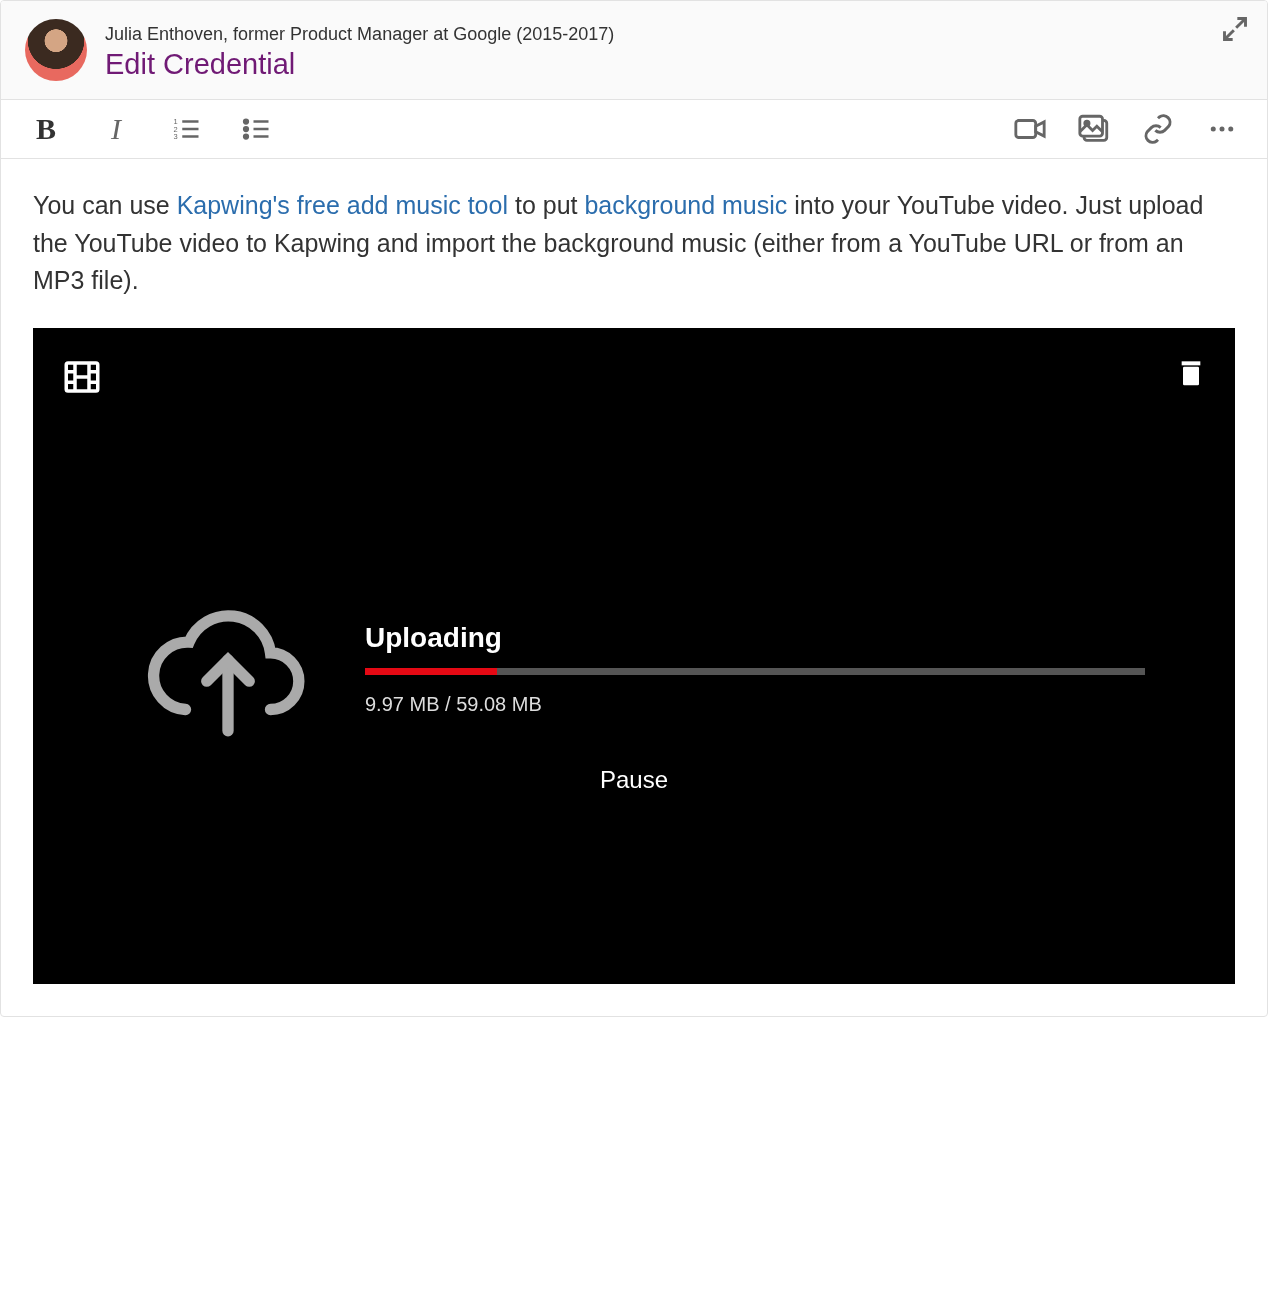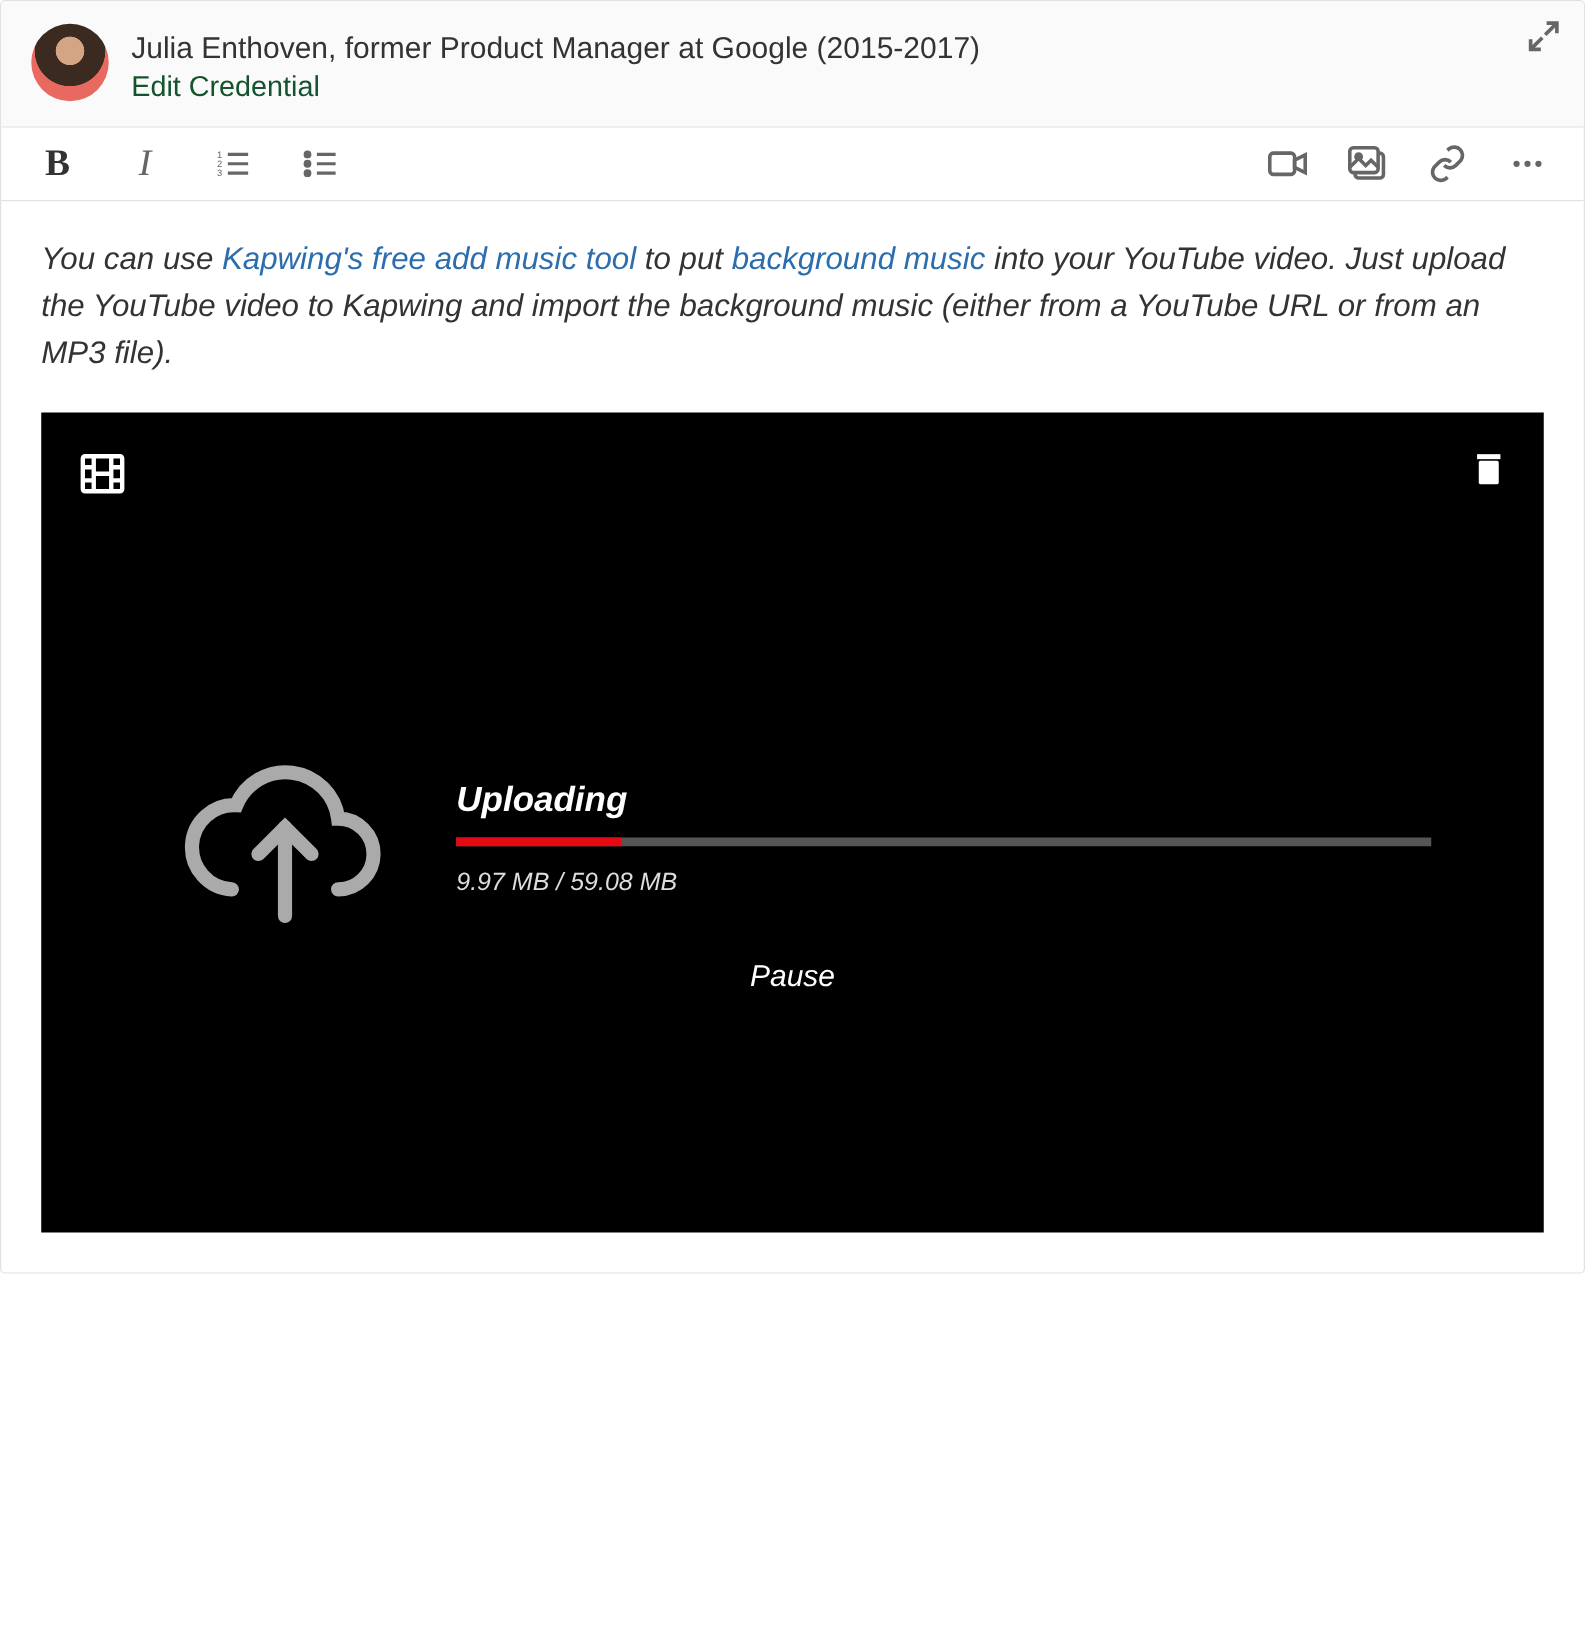--- a/index.html
+++ b/index.html
@@ -26,28 +26,28 @@
       height: 62px;
       border-radius: 50%;
       flex-shrink: 0;
       margin-right: 18px;
       background: radial-gradient(circle at 50% 35%, #d4a584 0%, #d4a584 22%, #3b2a20 23%, #3b2a20 55%, #e8695f 56%, #e8695f 100%);
       position: relative;
       overflow: hidden;
     }
     .header-text { padding-top: 4px; }
     .header-title {
-      font-size: 24px;
+      font-size: 18px;
       color: #333;
       font-weight: 400;
       line-height: 1.3;
     }
     .header-sub {
-      font-size: 23px;
-      color: #14532d;
+      font-size: 29px;
+      color: #701a75;
       margin-top: 2px;
       cursor: pointer;
     }
     .expand-icon {
       position: absolute;
       top: 14px;
       right: 18px;
       width: 28px;
       height: 28px;
       color: #666;
@@ -68,21 +68,20 @@
       display: flex;
       align-items: center;
       justify-content: center;
       cursor: pointer;
       color: #666;
     }
     .tb-bold { font-weight: 900; font-size: 30px; font-family: Georgia, serif; color: #333; }
     .tb-italic { font-style: italic; font-size: 30px; font-family: Georgia, serif; color: #666; font-weight: 400;}
     .content {
       padding: 28px 32px 32px 32px;
-      font-style: italic;
     }
     .body-text {
       font-size: 25px;
       line-height: 1.5;
       color: #333;
     }
     .body-text a {
       color: #2b6dad;
       text-decoration: none;
     }

